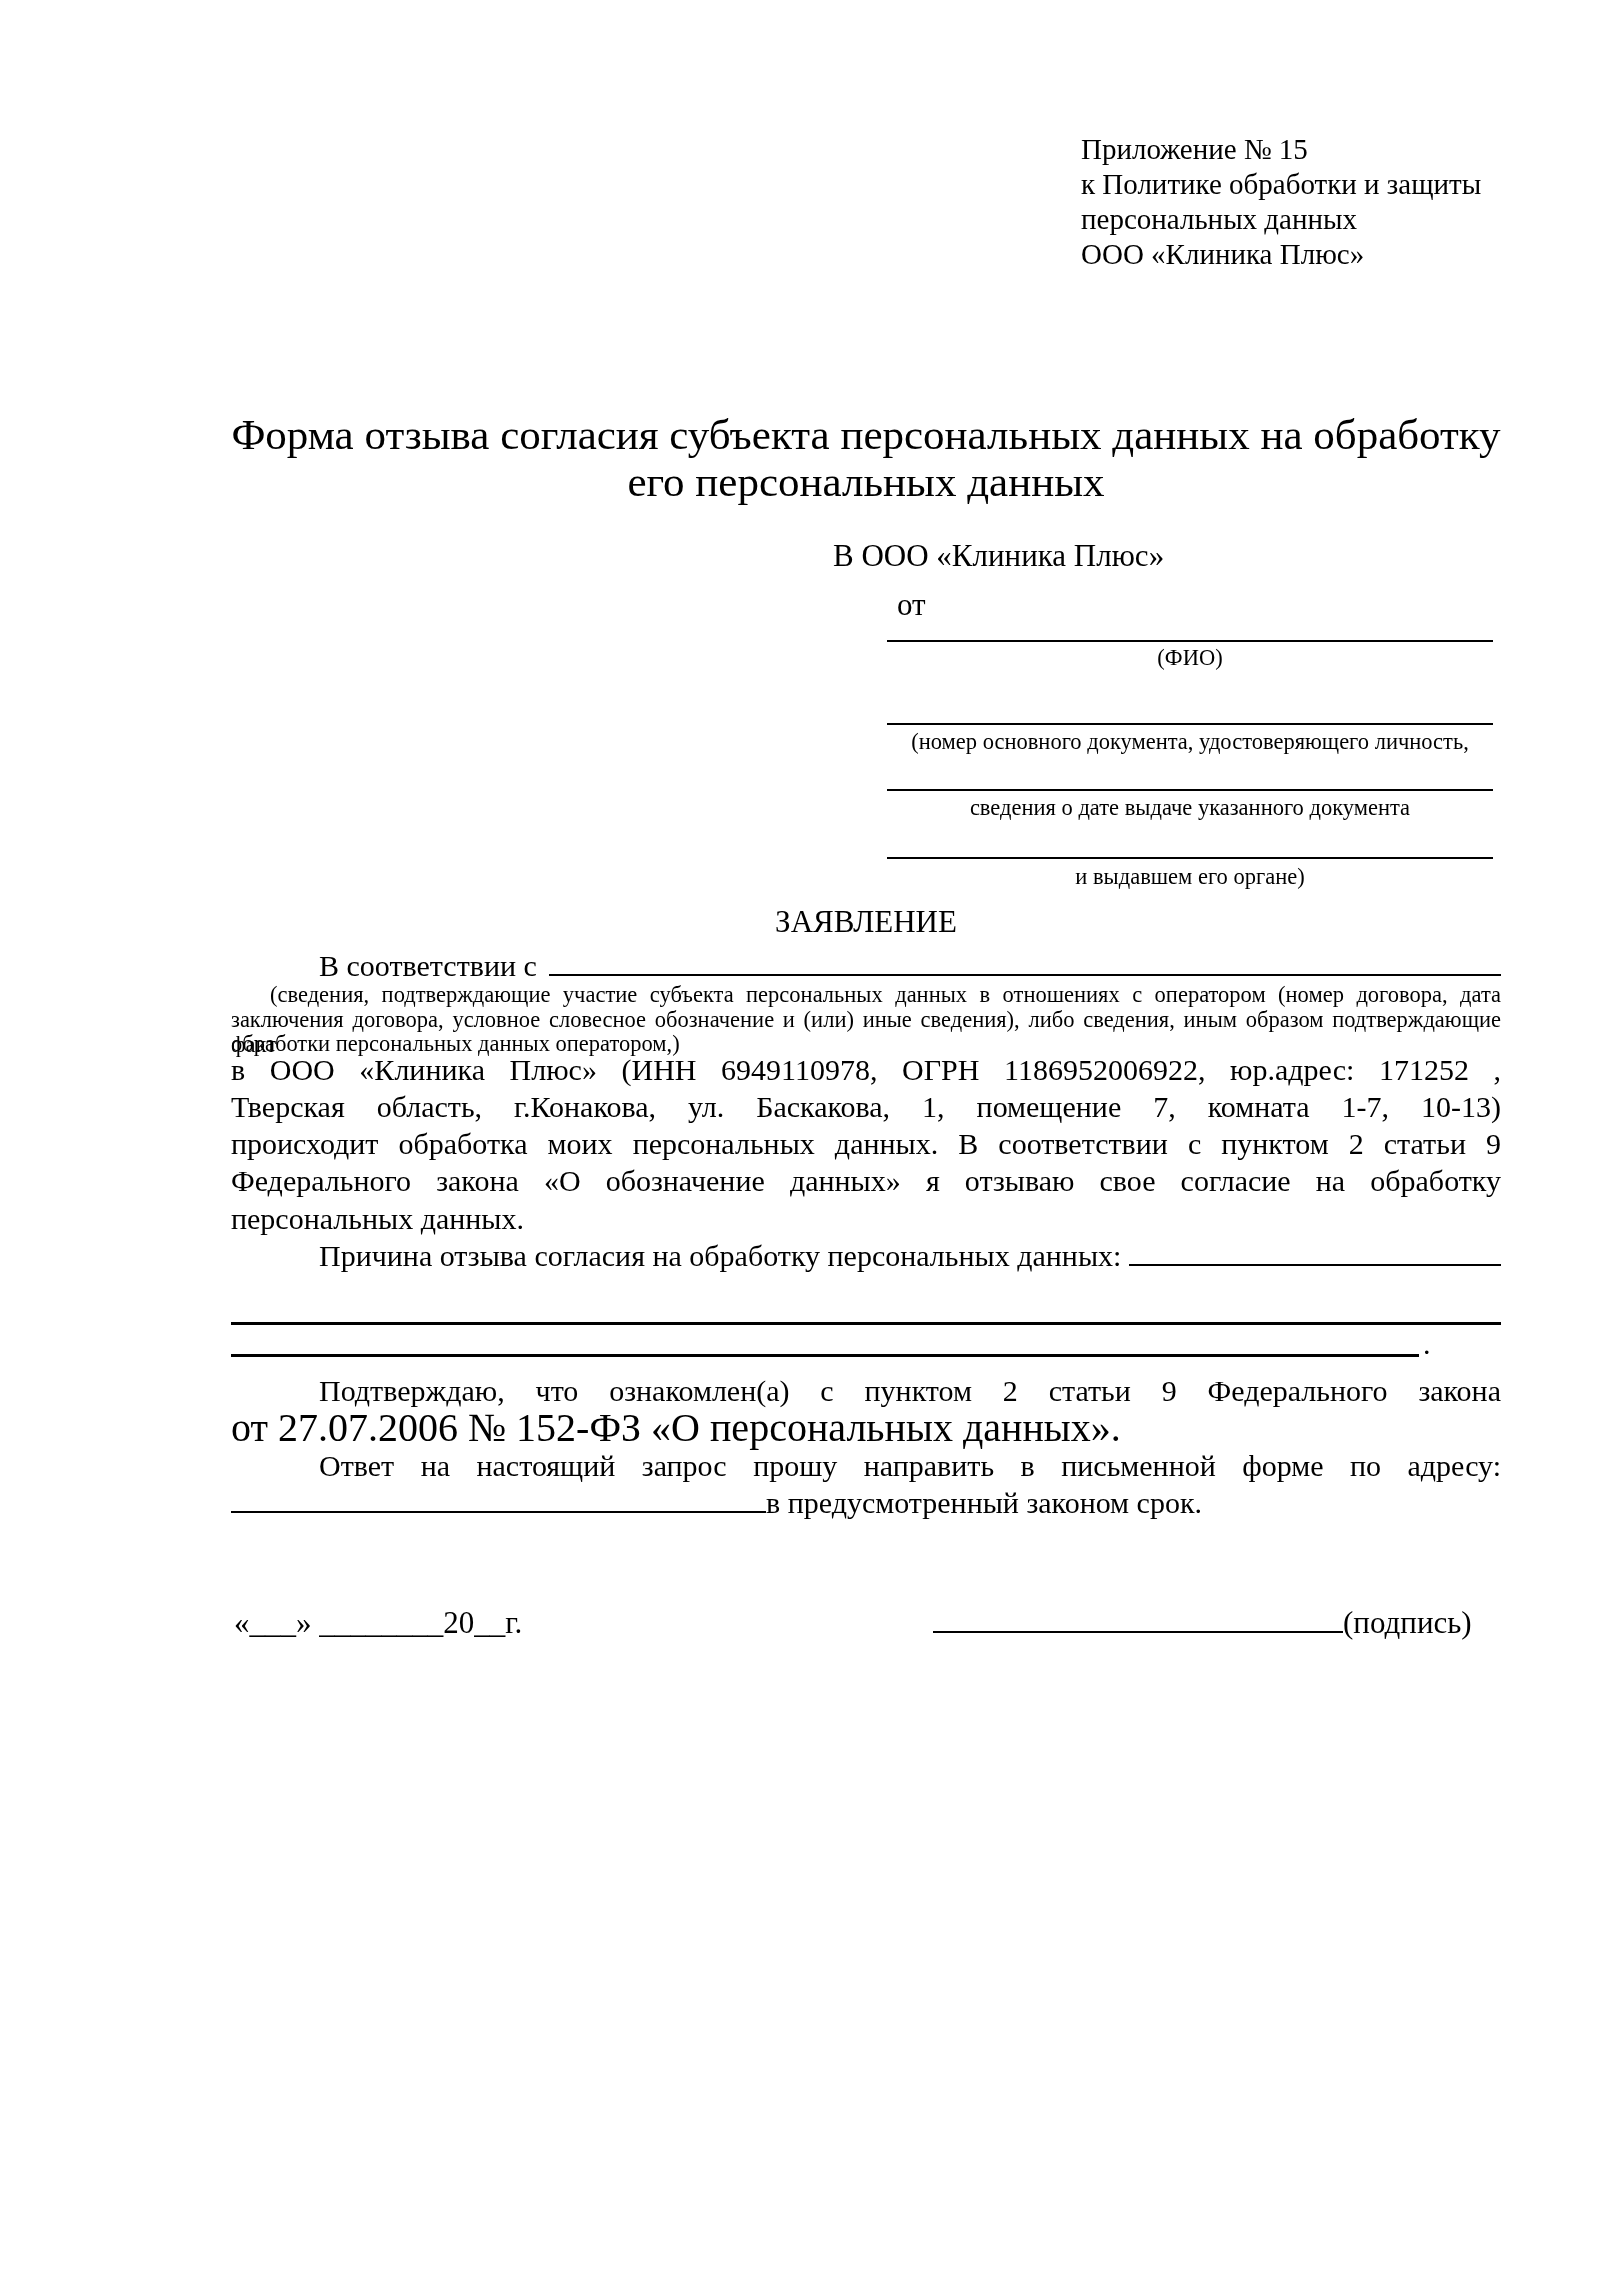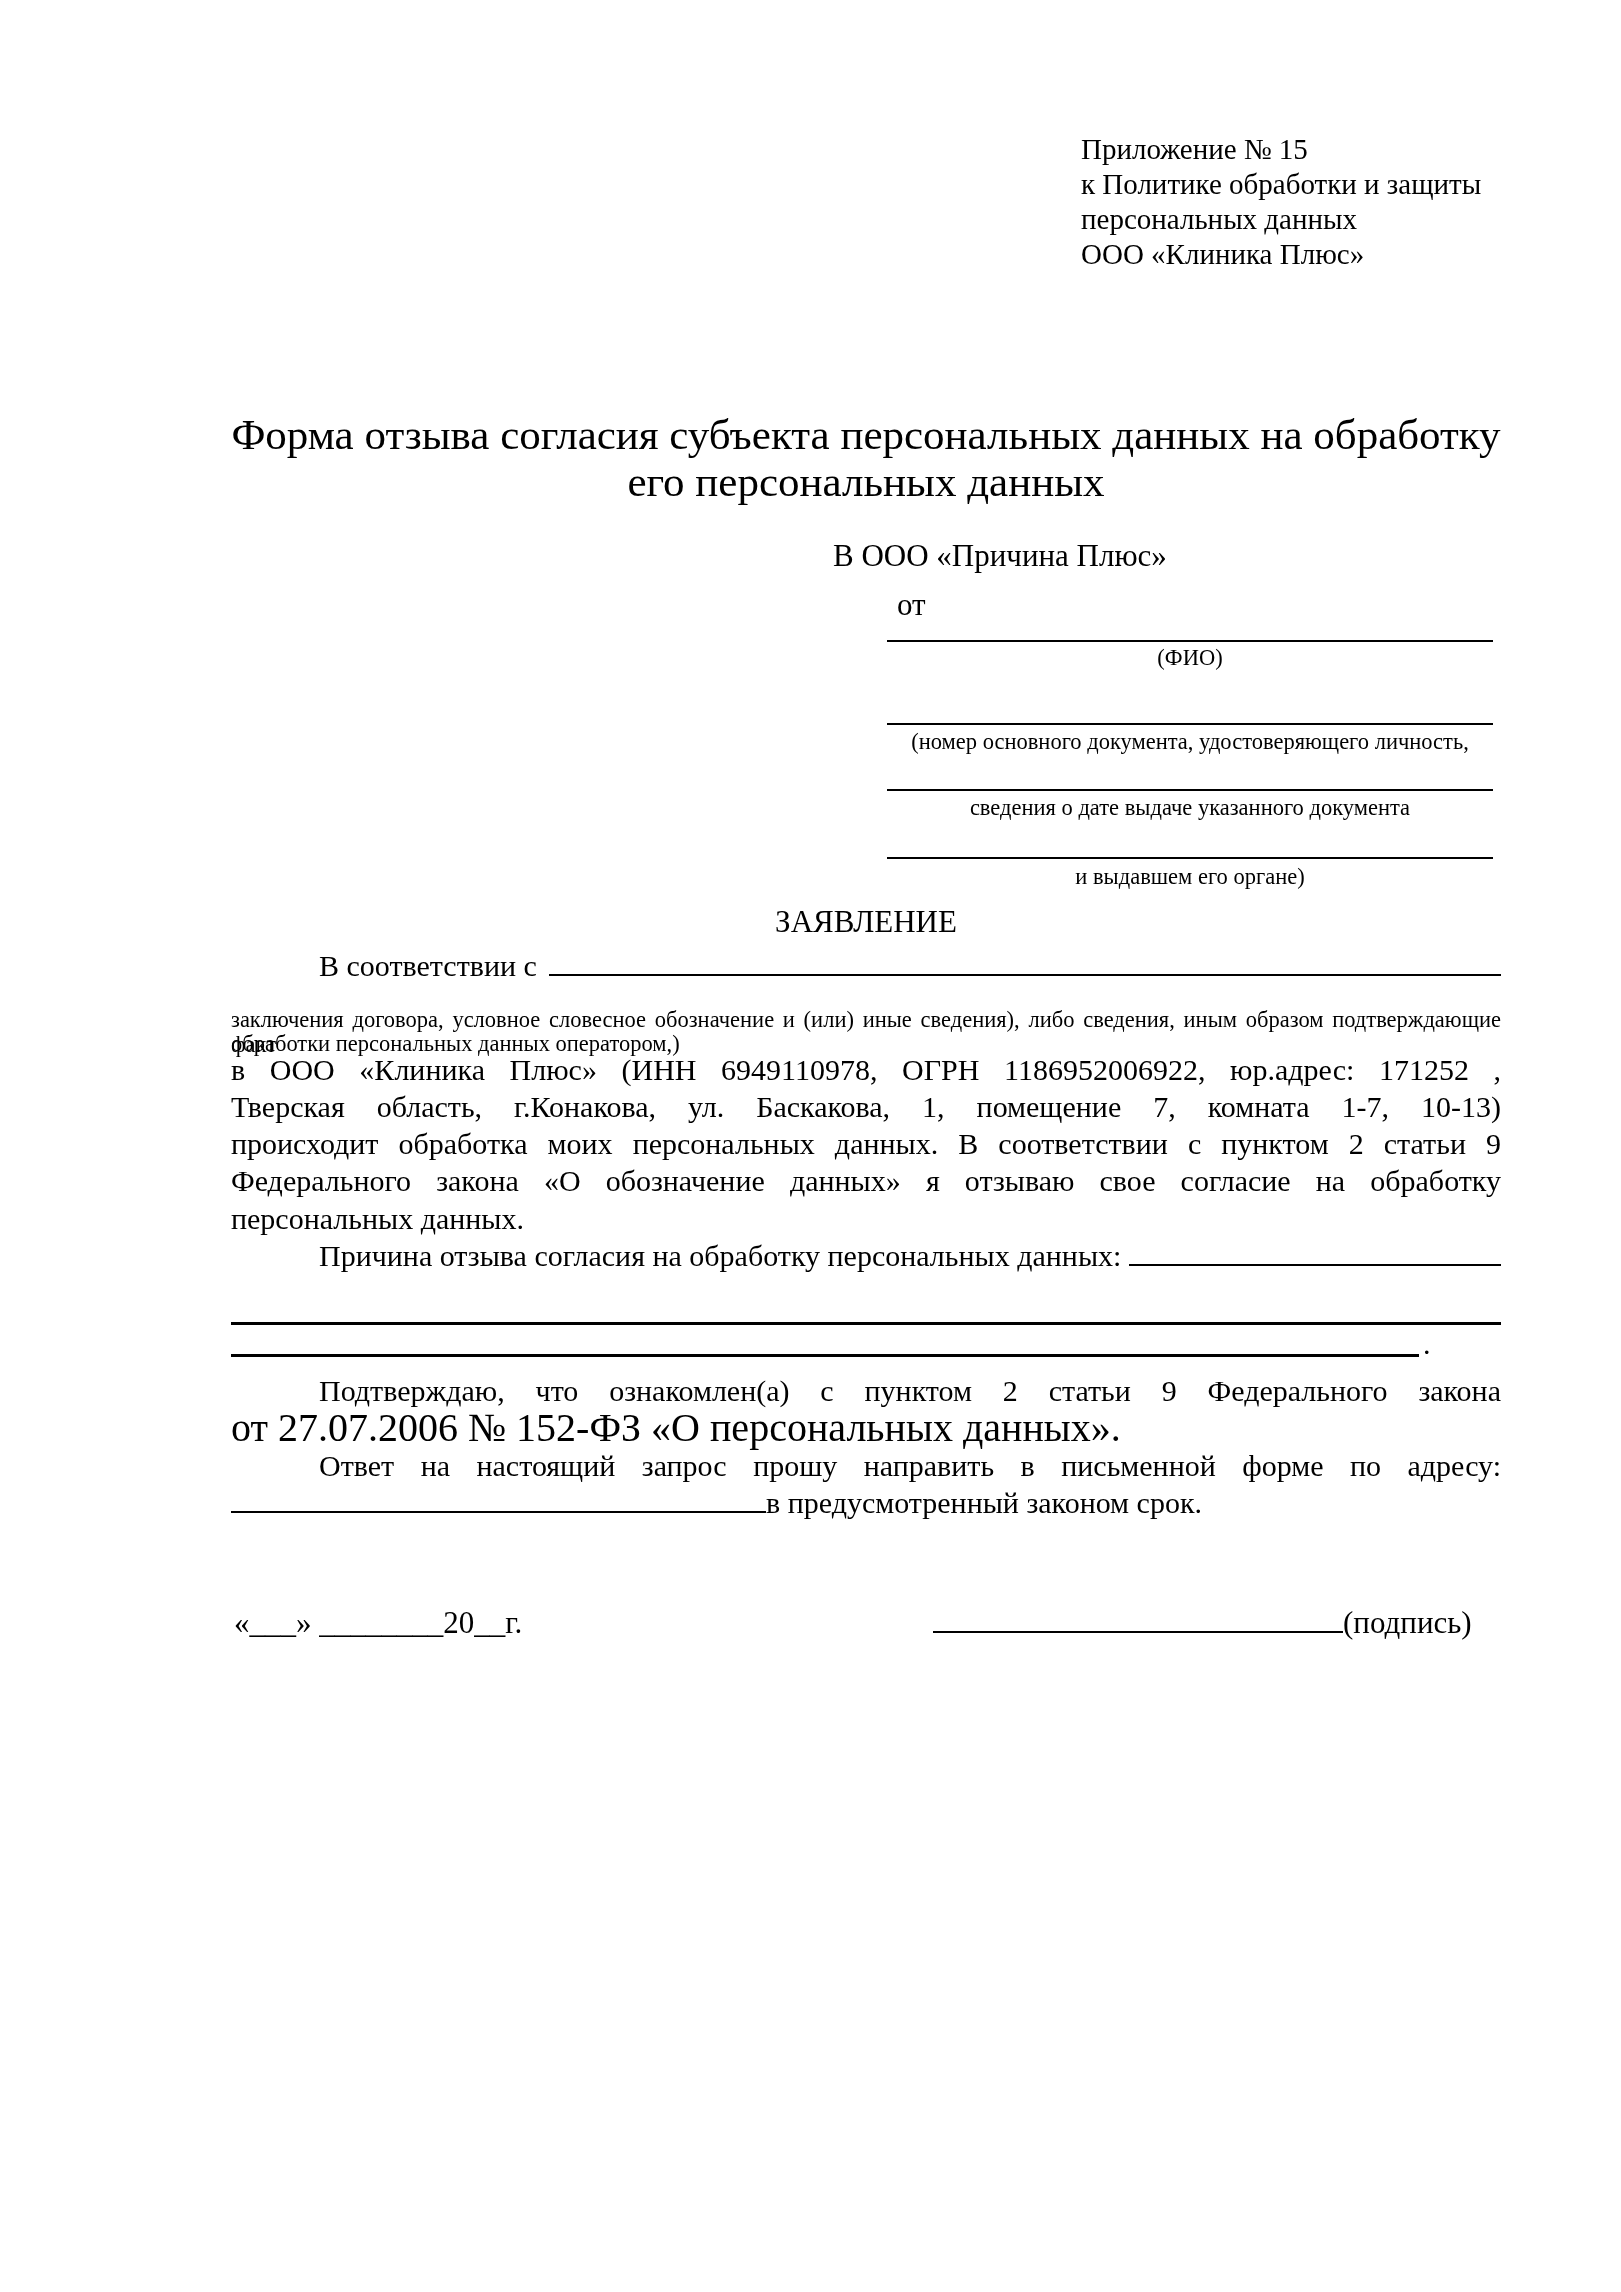--- a/index.html
+++ b/index.html
@@ -80,21 +80,21 @@
   <div class="abs appendix">
     <div>Приложение № 15</div>
     <div>к Политике обработки и защиты</div>
     <div>персональных данных</div>
     <div>ООО «Клиника Плюс»</div>
   </div>
 
   <div class="abs title l1">Форма отзыва согласия субъекта персональных данных на обработку</div>
   <div class="abs title l2">его персональных данных</div>
 
-  <div class="abs addr-to">В ООО «Причина Плюс»</div>
+  <div class="abs addr-to">В ООО «Клиника Плюс»</div>
   <div class="abs addr-from">от</div>
 
   <div class="abs blank f1"></div>
   <div class="abs cap c1">(ФИО)</div>
 
   <div class="abs blank f2"></div>
   <div class="abs cap c2">(номер основного документа, удостоверяющего личность,</div>
 
   <div class="abs blank f3"></div>
   <div class="abs cap c3">сведения о дате выдаче указанного документа</div>
@@ -104,20 +104,21 @@
 
   <div class="abs zayav">ЗАЯВЛЕНИЕ</div>
 
   <div class="abs row accordance">
     <span class="indent"></span>
     <span class="label">В соответствии с</span>
     <span class="indent" style="width:11.8px"></span>
     <span class="fillgrow"></span>
   </div>
 
+  <div class="abs fine fp1">(сведения, подтверждающие участие субъекта персональных данных в отношениях с оператором (номер договора, дата</div>
   <div class="abs fine fp2">заключения договора, условное словесное обозначение и (или) иные сведения), либо сведения, иным образом подтверждающие факт</div>
   <div class="abs fine fp3">обработки персональных данных оператором,)</div>
 
   <div class="abs bodyline just b1">в ООО «Клиника Плюс» (ИНН 6949110978, ОГРН 1186952006922, юр.адрес: 171252 ,</div>
   <div class="abs bodyline just b2">Тверская область, г.Конакова, ул. Баскакова, 1, помещение 7, комната 1-7, 10-13)</div>
   <div class="abs bodyline just b3">происходит обработка моих персональных данных. В соответствии с пунктом 2 статьи 9</div>
   <div class="abs bodyline just b4">Федерального закона «О обозначение данных» я отзываю свое согласие на обработку</div>
   <div class="abs bodyline b5">персональных данных.</div>
 
   <div class="abs row reason">

